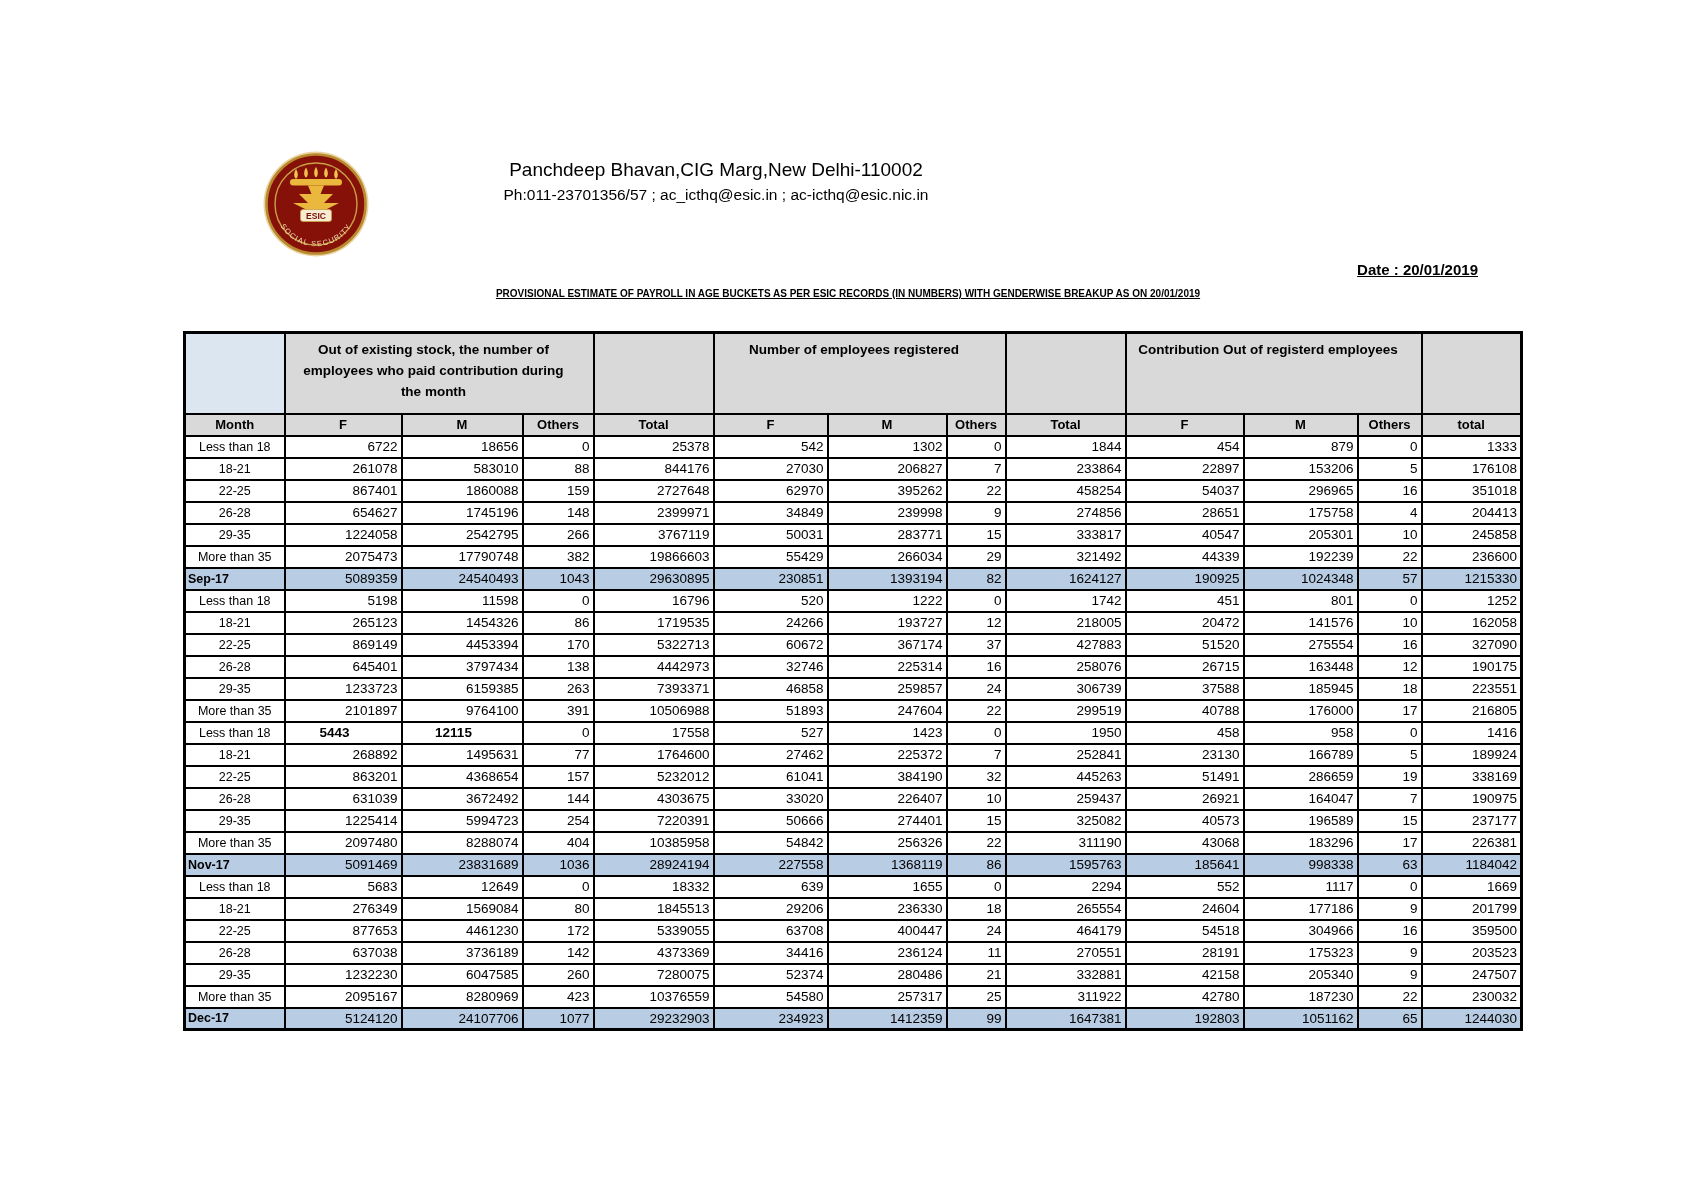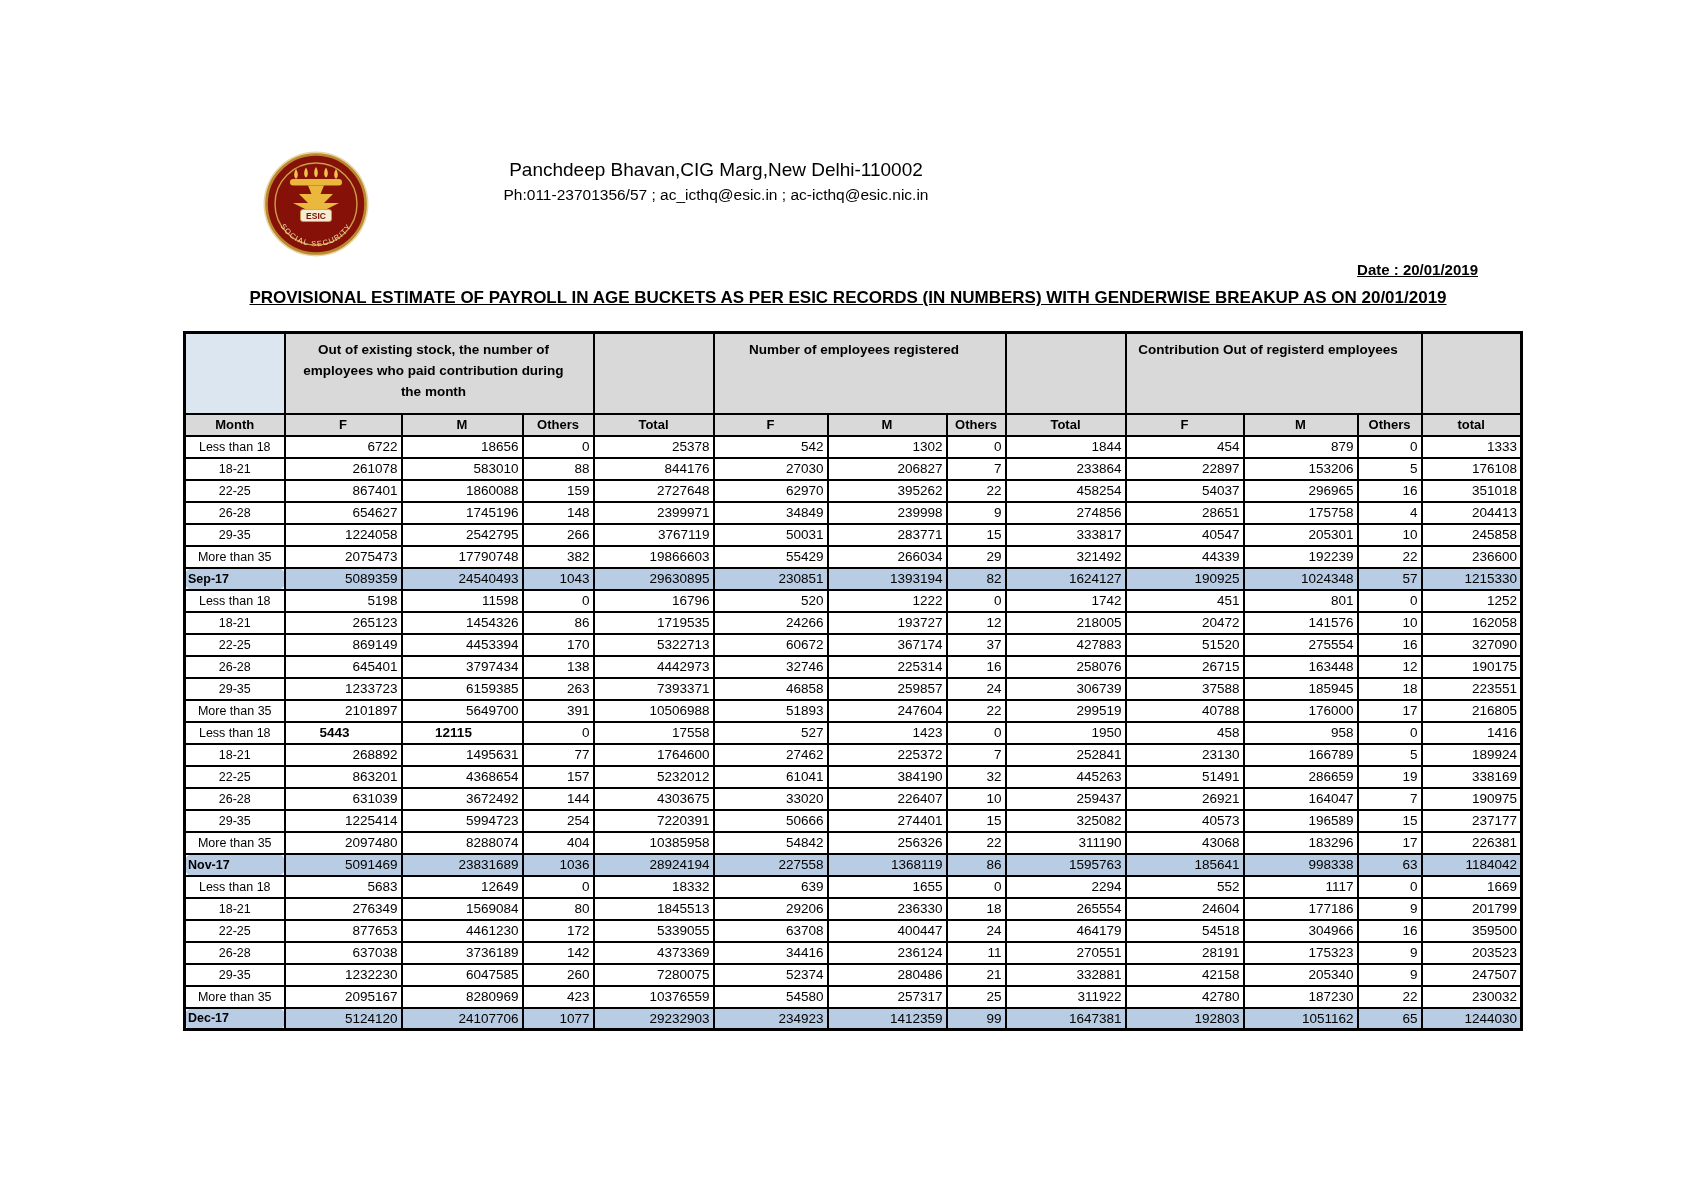--- a/index.html
+++ b/index.html
@@ -46,21 +46,21 @@
     top: 261px; right: 206px;
     font-size: 15px;
     font-weight: bold;
     text-decoration: underline;
   }
   .report-title {
     position: absolute;
     left: 183px; top: 288px;
     width: 1330px;
     text-align: center;
-    font-size: 17px;
+    font-size: 10px;
     font-weight: bold;
     text-decoration: underline;
     white-space: nowrap;
   }
   
   table.payroll {
     position: absolute;
     left: 183px; top: 331px;
     border-collapse: collapse;
     table-layout: fixed;
@@ -94,21 +94,20 @@
   }
   .payroll tbody tr { height: 22px; }
   .payroll td.num {
     text-align: right;
     padding-right: 3px;
     font-size: 13.5px;
   }
   .payroll td.label-cell {
     text-align: center;
     font-size: 12.5px;
-    border-radius: 8px;
   }
   .payroll tr.subtotal-row td { background: #b8cce4; }
   .payroll tr.subtotal-row td.label-cell {
     text-align: left;
     font-weight: bold;
     padding-left: 2px;
     font-size: 12.5px;
   }
   .payroll td.center { text-align: center; padding-right: 17px; font-weight: bold; }
 </style>
@@ -378,21 +377,21 @@
           <td class="num">24</td>
           <td class="num">306739</td>
           <td class="num">37588</td>
           <td class="num">185945</td>
           <td class="num">18</td>
           <td class="num">223551</td>
         </tr>
         <tr>
           <td class="label-cell">More than 35</td>
           <td class="num">2101897</td>
-          <td class="num">5649700</td>
+          <td class="num">9764100</td>
           <td class="num">391</td>
           <td class="num">10506988</td>
           <td class="num">51893</td>
           <td class="num">247604</td>
           <td class="num">22</td>
           <td class="num">299519</td>
           <td class="num">40788</td>
           <td class="num">176000</td>
           <td class="num">17</td>
           <td class="num">216805</td>

